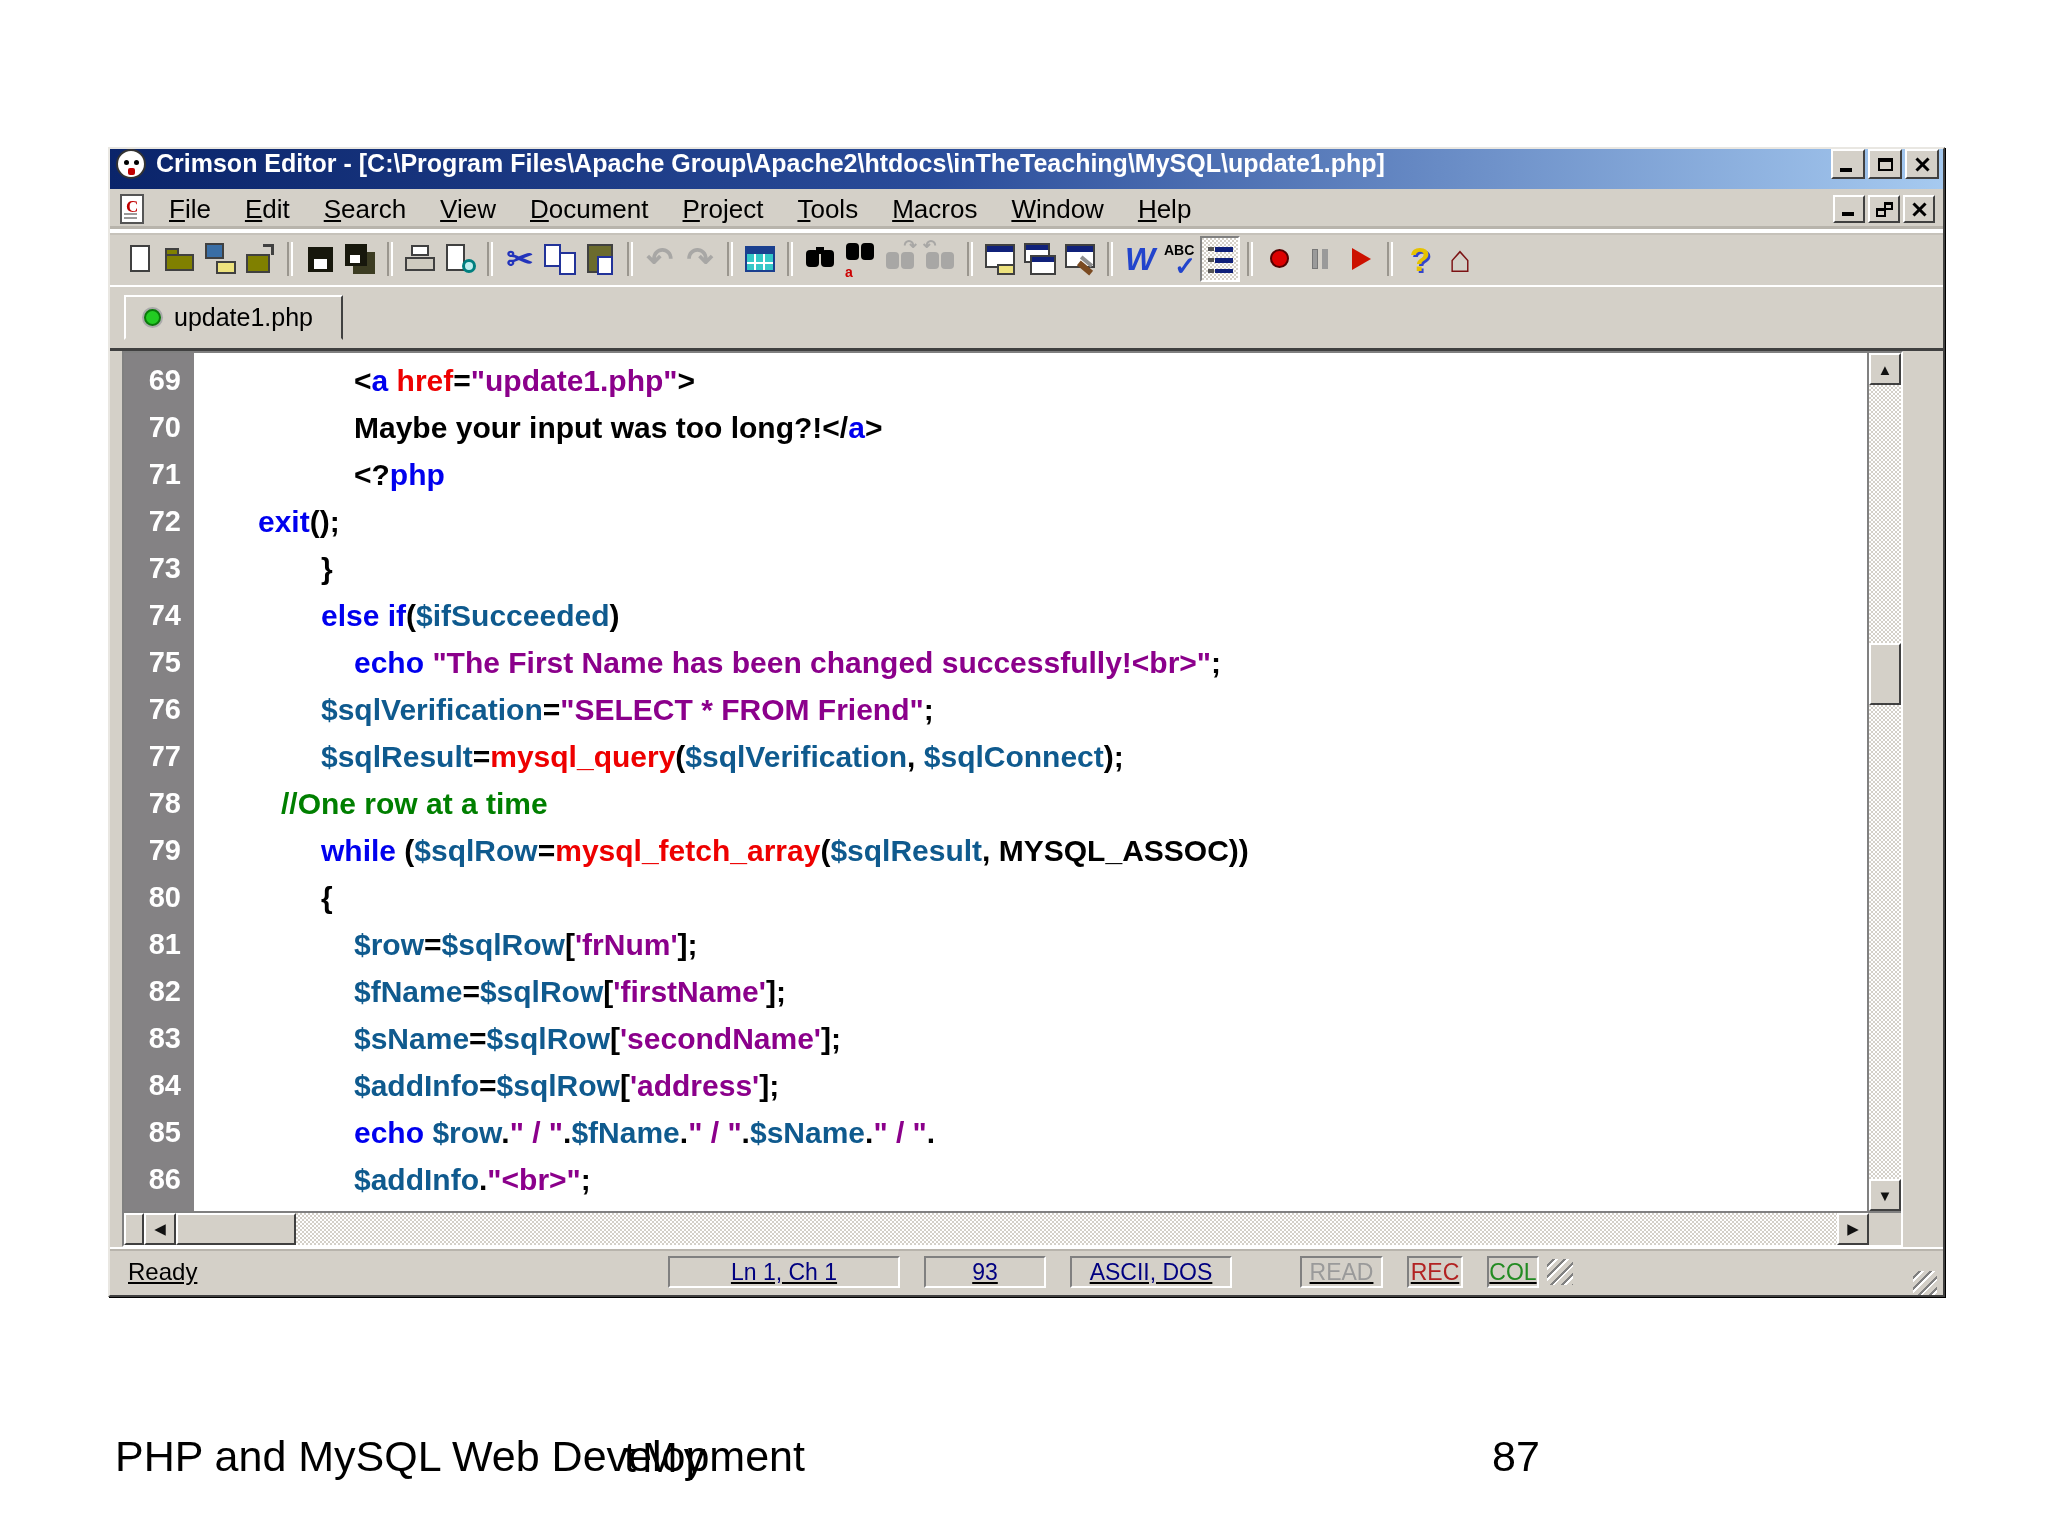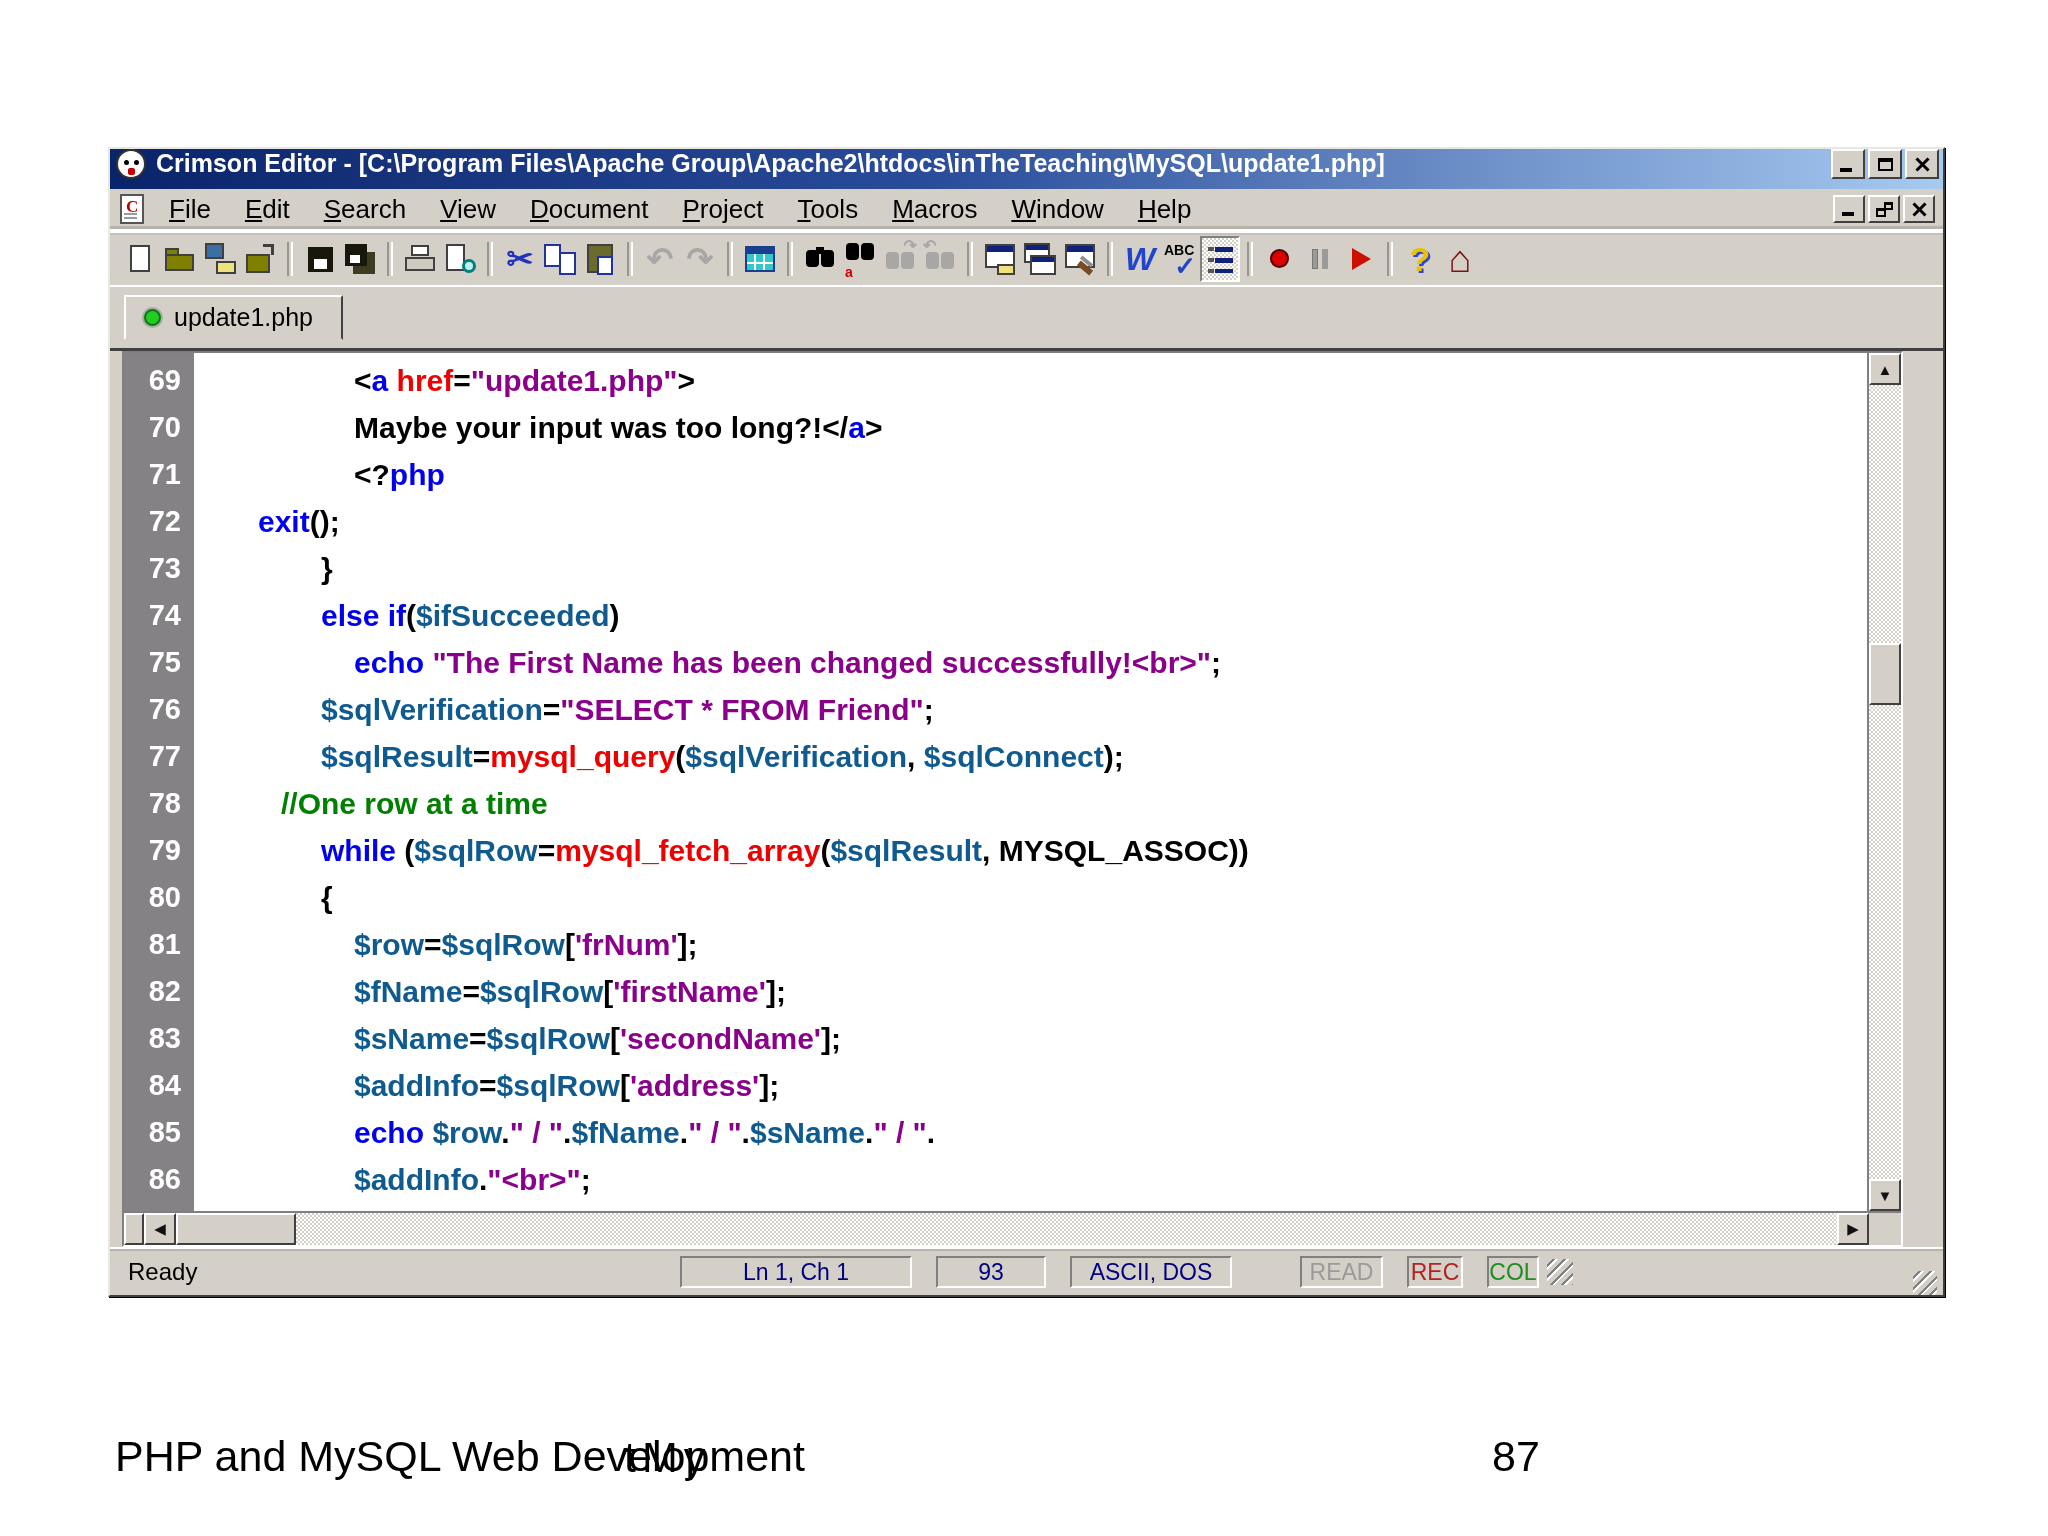--- a/index.html
+++ b/index.html
@@ -132,27 +132,27 @@
   .vthumb{position:absolute;left:0;top:258px;width:32px;height:62px;background:#D4D0C8;
           border:2px solid;border-color:#fff #404040 #404040 #fff;box-sizing:border-box;}
   .hscroll-row{flex:0 0 32px;display:flex;border-top:2px solid #808080;}
   .h-splitter{flex:0 0 20px;background:#D4D0C8;border:2px solid;border-color:#fff #404040 #404040 #fff;box-sizing:border-box;}
   .hthumb{flex:0 0 120px;background:#D4D0C8;border:2px solid;border-color:#fff #404040 #404040 #fff;box-sizing:border-box;}
   .htrack{flex:1;background-color:#D4D0C8;background-image:conic-gradient(#fff 25%,#D4D0C8 0 50%,#fff 0 75%,#D4D0C8 0);background-size:4px 4px;}
   .scroll-corner{flex:0 0 32px;background:#D4D0C8;}
 
   
   .statusbar{height:46px;flex:0 0 46px;display:flex;align-items:center;border-top:2px solid #fff;
-             box-shadow:inset 0 2px 0 #b8b4ac;padding:0 6px;font-size:24px;}
+             box-shadow:inset 0 2px 0 #b8b4ac;padding:0 6px;font-size:24px;text-decoration:underline;}
   .status-ready{padding-left:12px;flex:1;}
   .status-panels{display:flex;gap:24px;align-items:center;}
   .spanel{height:32px;display:flex;align-items:center;justify-content:center;background:#D4D0C8;
           border:2px solid;border-color:#808080 #fff #fff #808080;color:#000080;font-size:23px;box-sizing:border-box;}
   .spanel:nth-child(1){width:232px;}
-  .spanel:nth-child(2){width:110px;}
+  .spanel:nth-child(2){width:122px;}
   .spanel:nth-child(3){width:162px;}
   .spanel:nth-child(4){width:83px;margin-left:44px;}
   .spanel:nth-child(5){width:56px;}
   .spanel:nth-child(6){width:52px;}
   .sp-muted{color:#9a9a9a;}
   .sp-red{color:#B22222;}
   .sp-green{color:#228B22;}
   .grip{width:26px;height:26px;margin-left:8px;
         background:repeating-linear-gradient(135deg,rgba(0,0,0,0) 0 4px,#808080 4px 6px,#fff 6px 8px);}
   .status-spacer{width:340px;}

